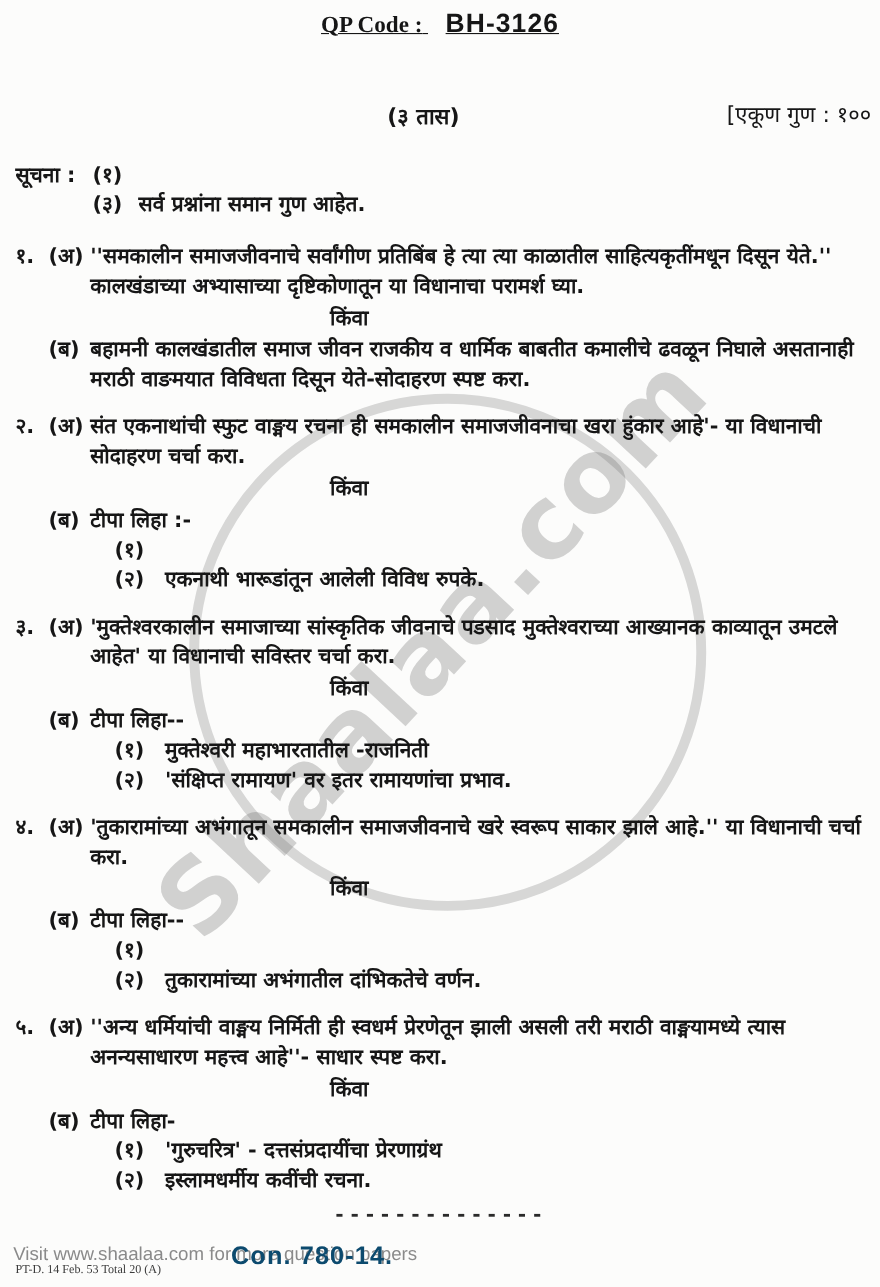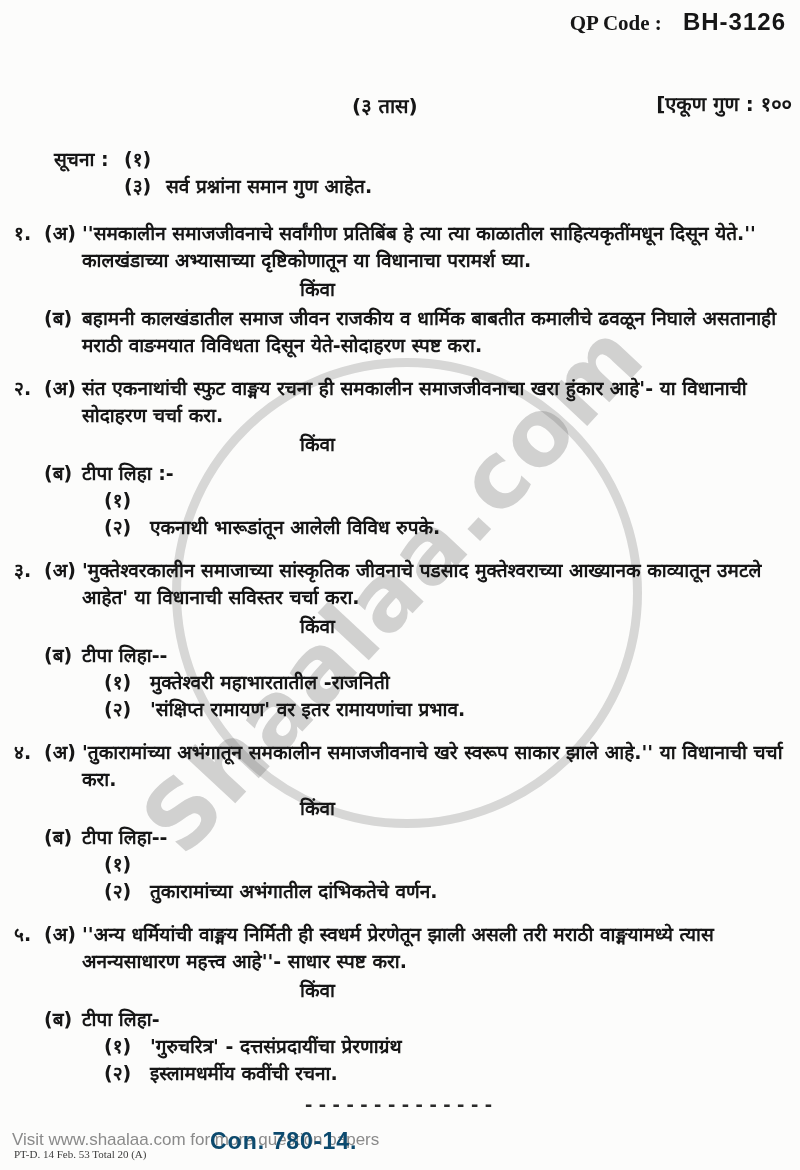--- a/index.html
+++ b/index.html
@@ -24,39 +24,39 @@
     transform: translate(-50%,-50%) rotate(-47deg);
     font-size: 92px; font-weight: bold;
     color: rgba(110,110,110,0.30);
     letter-spacing: 2px;
     white-space: nowrap;
     z-index: 0;
     font-family: "DejaVu Sans", sans-serif;
   }
   
   .content { position: relative; z-index: 1; padding: 8px 10px 0 14px; }
-  .qp-row { text-align: right; padding-right: 4px; white-space: nowrap; }
+  .qp-row { text-align: center; padding-right: 4px; white-space: nowrap; text-decoration: underline; }
   .qp-label {
     font-family: "Liberation Serif", serif;
     font-weight: bold; font-size: 21px;
   }
   .qp-value {
     font-family: "Liberation Sans", sans-serif;
     font-weight: bold; font-size: 24px; letter-spacing: 1px;
     margin-left: 16px;
   }
   .duration {
     position: absolute; left: 352px; top: 92px;
     font-size: 20px; font-weight: 600;
   }
   .marks {
     position: absolute; right: 8px; top: 90px;
-    font-size: 20px; font-weight: 700;
-  }
-  .inst { display: flex; margin-top: 110px; font-size: 19px; line-height: 27px; font-weight: 600; margin-left: 40px; }
+    font-size: 20px; font-weight: 400;
+  }
+  .inst { display: flex; margin-top: 110px; font-size: 19px; line-height: 27px; font-weight: 600; }
   .inst-label { width: 70px; font-weight: 700; }
   .inst-row { display: flex; }
   .inst-num { width: 42px; }
   
   .q { display: flex; margin-top: 20px; margin-bottom: 0; font-size: 19px; line-height: 27px; font-weight: 600; }
   .q + .q { margin-top: 16px; }
   .q-num { width: 30px; flex: none; }
   .q-body { flex: 1; }
   .part { display: flex; }
   .part-label { width: 38px; flex: none; }

